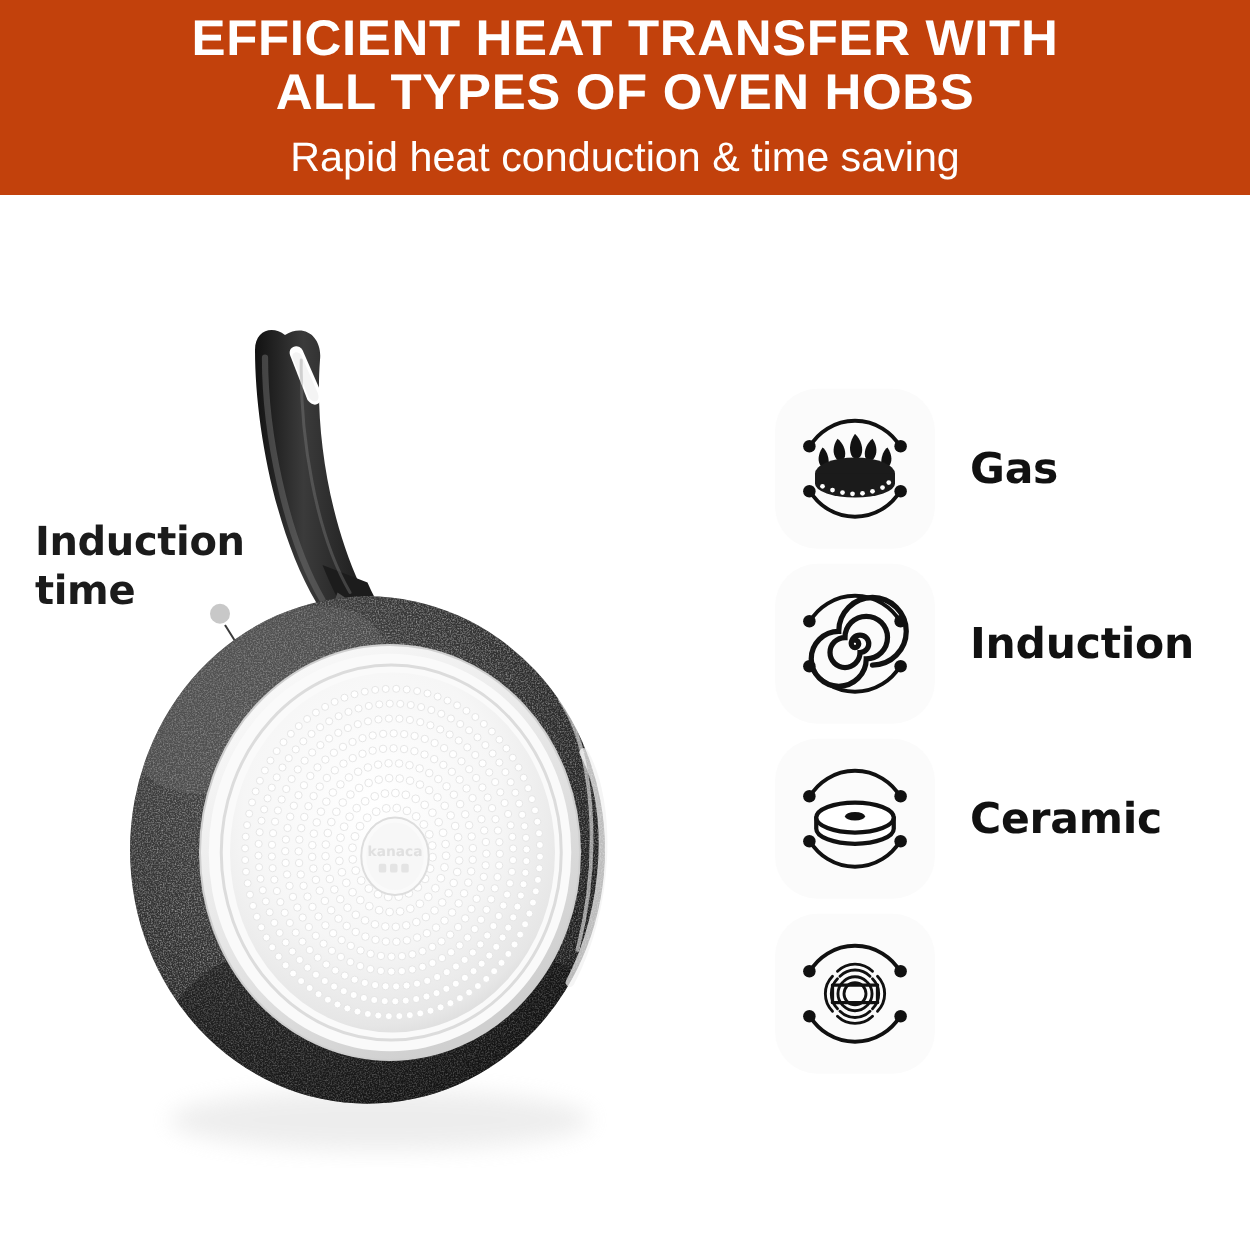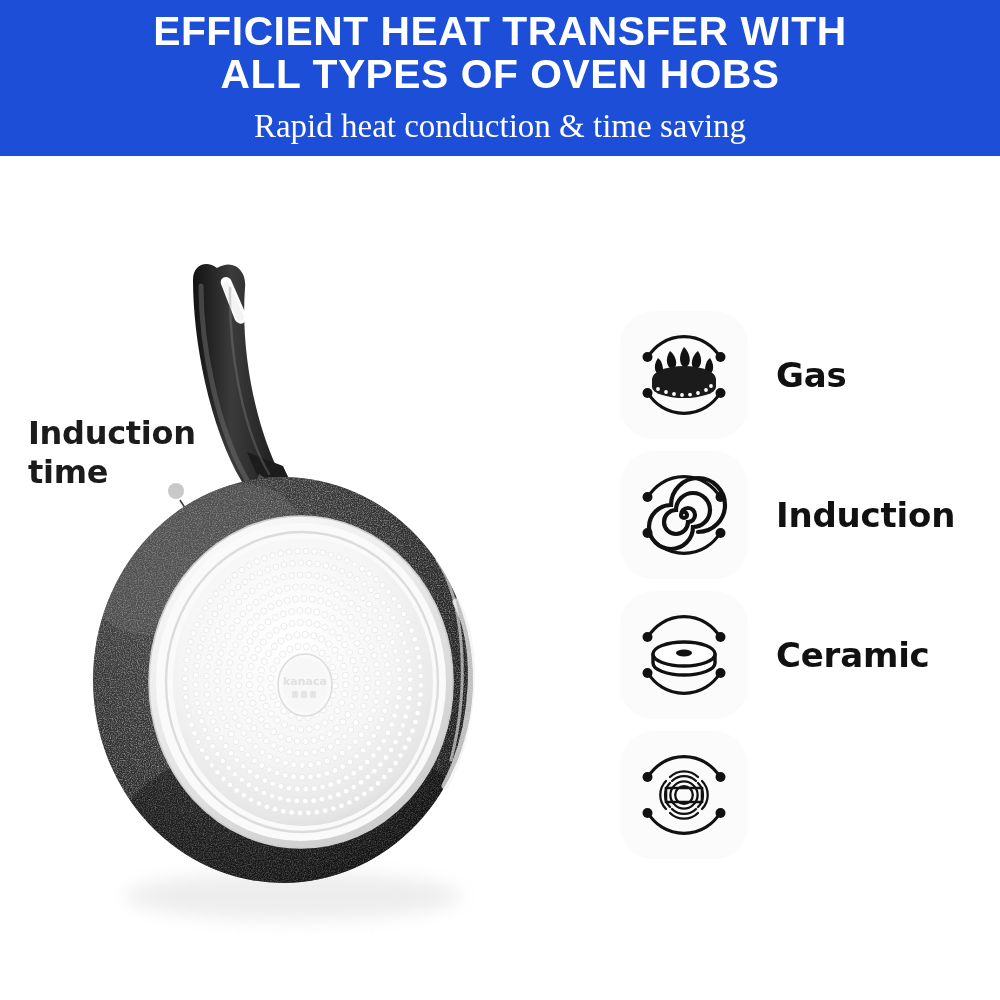--- a/index.html
+++ b/index.html
@@ -8,39 +8,39 @@
     background:#ffffff;
     font-family:"Liberation Sans", sans-serif;
     overflow:hidden;
     position:relative;
   }
   #page{position:relative;width:1000px;height:1000px;background:#fff;overflow:hidden;}
 
   
   .header{
     position:absolute;left:0;top:0;width:1000px;height:156px;
-    background:#1d4ed8;
+    background:#c2410c;
     display:flex;flex-direction:column;align-items:center;justify-content:flex-start;
     padding-top:6px;box-sizing:border-box;
   }
   .hl{
     color:#ffffff;
     font-family:"Liberation Sans Narrow","Liberation Sans",sans-serif;
     font-weight:bold;
     font-size:40px;
     letter-spacing:0.5px;
     line-height:43px;
     text-align:center;
     white-space:nowrap;
     transform:scaleX(1.02);
   }
   .hl1{margin-top:4px;}
   .hsub{
     color:#ffffff;
-    font-family:Liberation Serif, serif;
+    font-family:Liberation Sans, sans-serif;
     font-weight:normal;
     font-size:33px;
     line-height:36px;
     margin-top:12px;
     text-align:center;
     white-space:nowrap;
   }
 
   
   .anno-label{
@@ -52,21 +52,21 @@
     color:#1b1b1b;
     letter-spacing:-0.3px;
   }
   .anno-dot{
     position:absolute;left:168px;top:483px;width:16px;height:16px;
     border-radius:50%;background:#c8c8c8;
   }
   .anno-line{position:absolute;left:0;top:0;width:1000px;height:1000px;pointer-events:none;}
 
   
-  .pan-wrap{position:absolute;left:1px;top:230px;width:580px;height:720px;}
+  .pan-wrap{position:absolute;left:12px;top:230px;width:580px;height:720px;}
   .pan-svg{position:absolute;left:0;top:0;}
 
   
   .features{
     position:absolute;left:620px;top:305px;width:388px;
   }
   .feature{
     display:flex;align-items:center;height:140px;
   }
   .badge{

